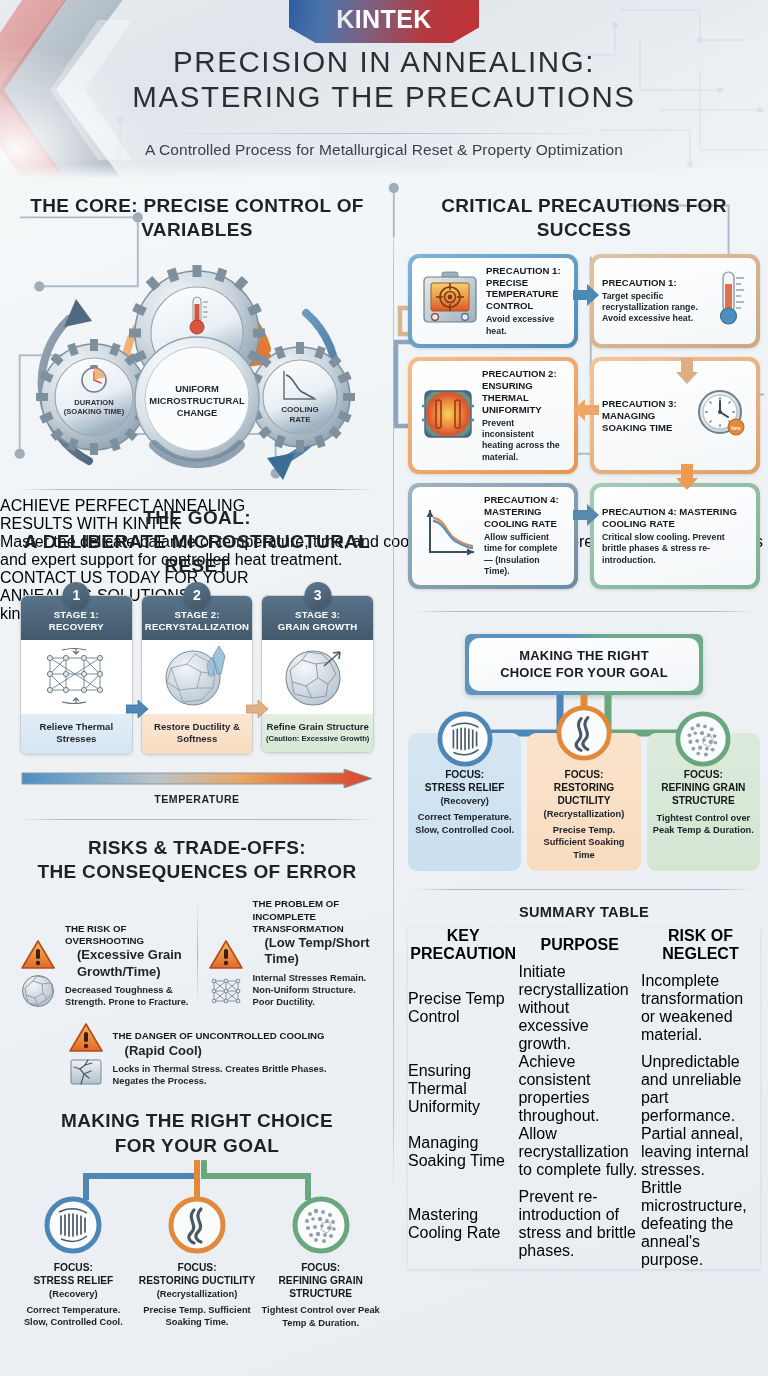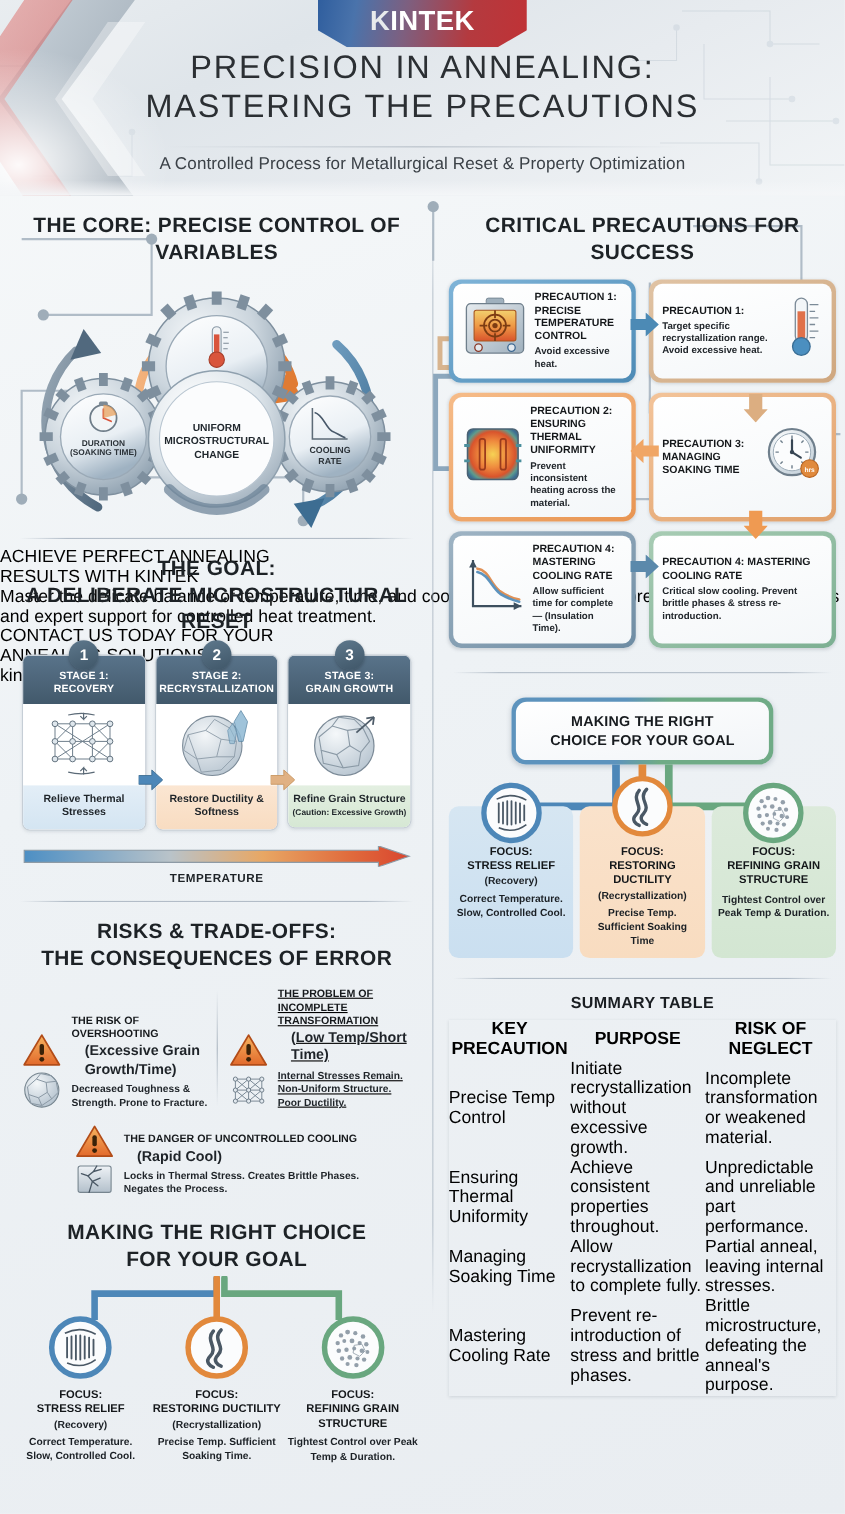--- a/index.html
+++ b/index.html
@@ -139,21 +139,21 @@
   .p-orange2 { background:linear-gradient(150deg,#f3c49a,#e0a06a); }
   .p-slate { background:linear-gradient(150deg,#9fb4c4,#6e8ca3); }
   .p-green { background:linear-gradient(150deg,#a8ccb4,#7caf92); }
   .prec-txt { flex:1; }
   .prec-h { font-size:9.6px; font-weight:bold; color:#15181b; line-height:1.24; }
   .prec-p { font-size:8.8px; font-weight:bold; color:#22272c; line-height:1.3; margin-top:2px; }
   .prec-art { flex:0 0 auto; }
 
   
   .choice-hub {
-    margin:0 auto; width:238px; border-radius:13px; padding:4px;
+    margin:0 auto; width:238px; border-radius:6px; padding:4px;
     background:linear-gradient(100deg,#5d93bd 0%,#5d93bd 42%,#6fab86 58%,#6fab86 100%);
     box-shadow:0 2px 5px rgba(70,90,110,.25);
   }
   .choice-hub-in {
     background:linear-gradient(170deg,#ffffff,#f2f5f8); border-radius:10px;
     padding:10px 8px; text-align:center;
     font-size:13px; font-weight:bold; color:#171b1f; line-height:1.3; letter-spacing:.2px;
   }
   .ch-card { border-radius:9px; padding:36px 6px 10px; position:relative; }
   .cc-blue { background:linear-gradient(180deg,#d6e6f2,#cadff0); }
@@ -592,21 +592,21 @@
                 </g>
               </svg>
             </div>
             <div class="risk-body">
               <div class="risk-title">THE RISK OF OVERSHOOTING</div>
               <div class="risk-paren">(Excessive Grain Growth/Time)</div>
               <div class="risk-desc">Decreased Toughness &amp; Strength. Prone to Fracture.</div>
             </div>
           </div>
           <div class="risk-vdiv"></div>
-          <div class="risk" style="flex:1;text-decoration:underline;">
+          <div class="risk" style="flex:1;">
             <div class="risk-icons">
               <svg width="36" height="32" viewBox="0 0 36 32">
                 <path d="M18 2 L34 29 H2 Z" fill="url(#wtri)" stroke="#b24c18" stroke-width="1.6" stroke-linejoin="round"></path>
                 <rect x="16" y="10" width="4" height="10" rx="1.8" fill="#3a2208"></rect>
                 <circle cx="18" cy="24" r="2.2" fill="#3a2208"></circle>
               </svg>
               <svg width="34" height="34" viewBox="0 0 34 34">
                 <g stroke="#6d7d8b" stroke-width=".8" fill="none">
                   <path d="M5 7 H29 M5 17 H29 M5 27 H29 M5 7 V27 M17 7 V27 M29 7 V27"></path>
                   <path d="M5 7 L29 27 M29 7 L5 27 M5 17 L17 7 M17 27 L29 17 M17 7 L29 17 M5 17 L17 27"></path>

